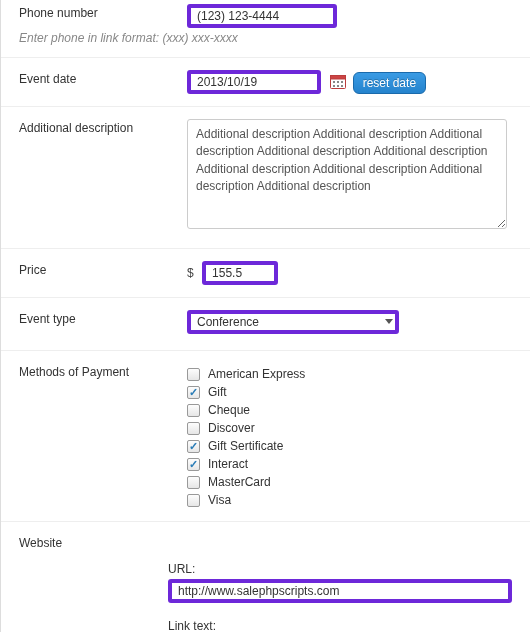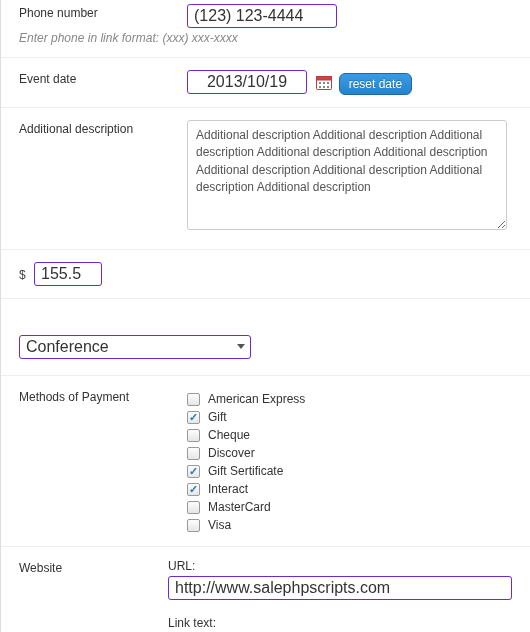--- a/index.html
+++ b/index.html
@@ -24,23 +24,23 @@
   .label-col {
     width: 168px;
     padding-top: 2px;
     color: #333;
   }
   .field-col {
     flex: 1;
   }
   input[type="text"].txt {
     font-family: Arial, Helvetica, sans-serif;
-    font-size: 16px;
+    font-size: 12px;
     padding: 3px 6px;
-    border: 1px solid #6d28d9;
+    border: 4px solid #6d28d9;
     border-radius: 3px;
     background: #fff;
     color: #333;
     height: 24px;
   }
   textarea.ta {
     font-family: Arial, Helvetica, sans-serif;
     font-size: 12px;
     padding: 6px 8px;
     border: 1px solid #ccc;
@@ -80,22 +80,21 @@
     text-shadow: 0 -1px 0 rgba(0,0,0,0.25);
   }
   .currency {
     display: inline-block;
     color: #444;
     margin-right: 5px;
   }
   .combo {
     position: relative;
     display: inline-block;
-    width: 232px;
-    margin-top: 24px;
+    width: 212px;
   }
   .combo input {
     width: 100%;
     padding-right: 22px;
   }
   .combo .arrow {
     position: absolute;
     right: 6px;
     top: 50%;
     margin-top: -3px;
@@ -131,24 +130,25 @@
   .chk.checked::after {
     content: "✓";
     font-size: 11px;
     line-height: 11px;
     color: #2b7db7;
     font-weight: bold;
   }
   .sublabel {
     color: #333;
     margin-bottom: 3px;
+    margin-top: 28px;
   }
   .w150 { width: 150px; }
-  .w130 { width: 120px; text-align: center; }
-  .w60  { width: 68px; }
+  .w130 { width: 134px; }
+  .w60  { width: 76px; }
   .w200 { width: 200px; }
   .w300 { width: 344px; }
 </style>
 </head>
 <body>
 
 <div class="panel">
 
   <div class="row">
     <div class="label-col">Phone number</div>
@@ -185,29 +185,31 @@
   <div class="row" style="padding-top:8px;padding-bottom:12px">
     <div class="label-col">Additional description</div>
     <div class="field-col">
       <textarea class="ta" style="">Additional description Additional description Additional description Additional description Additional description Additional description Additional description Additional description Additional description</textarea>
     </div>
   </div>
 
   <div class="sep"></div>
 
   <div class="row" style="padding-top:8px;padding-bottom:8px">
+    <div class="label-col">Price</div>
     <div class="field-col">
       <span class="currency">$</span>
       <input type="text" class="txt w60" value="155.5" style="">
     </div>
   </div>
 
   <div class="sep"></div>
 
   <div class="row" style="padding-top:8px;padding-bottom:12px">
+    <div class="label-col">Event type</div>
     <div class="field-col">
       <div class="combo">
         <input type="text" class="txt w200" readonly="" value="Conference" style="">
         <span class="arrow"></span>
       </div>
     </div>
   </div>
 
   <div class="sep"></div>
 

